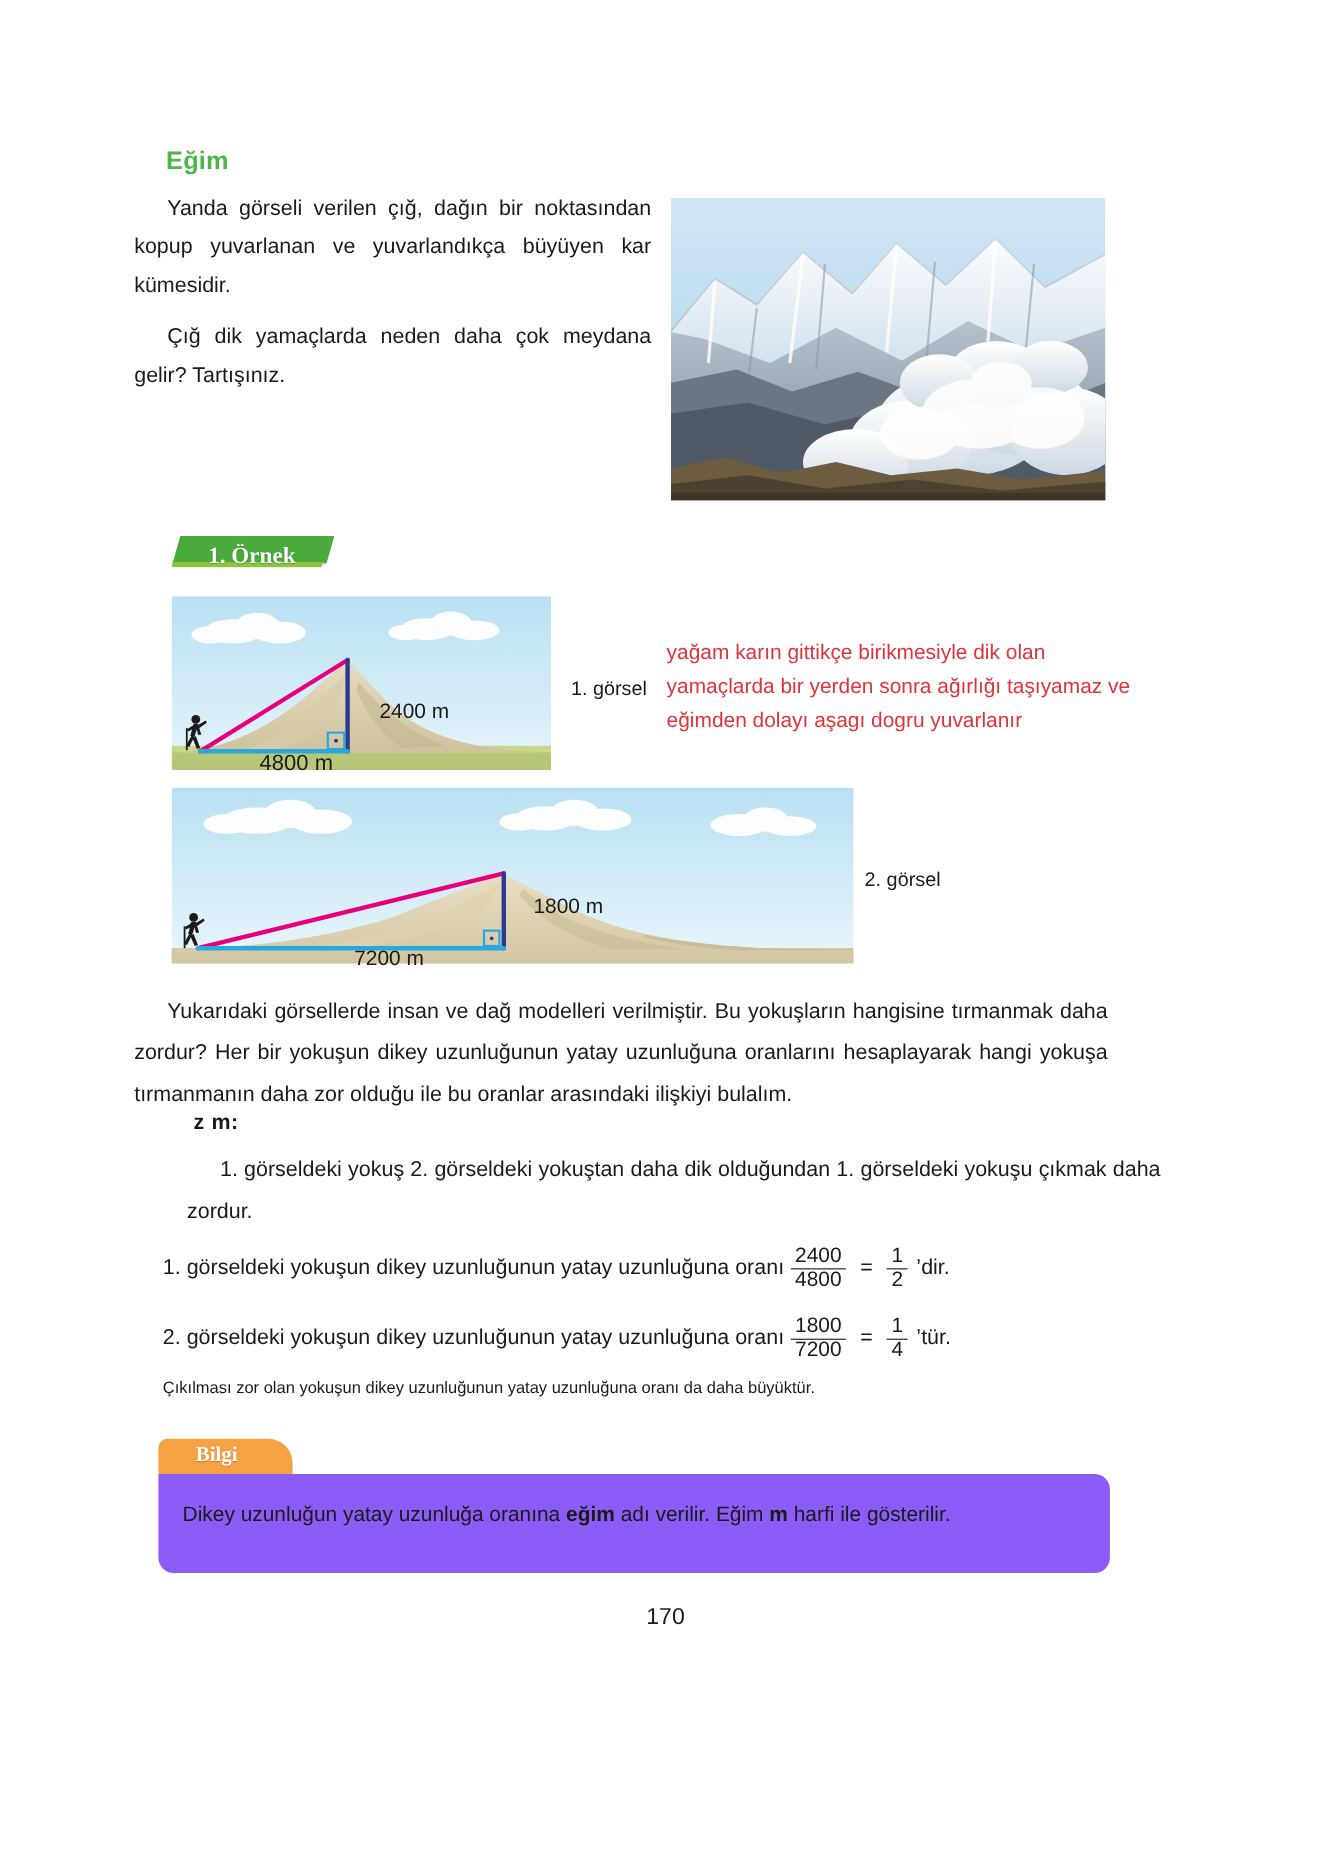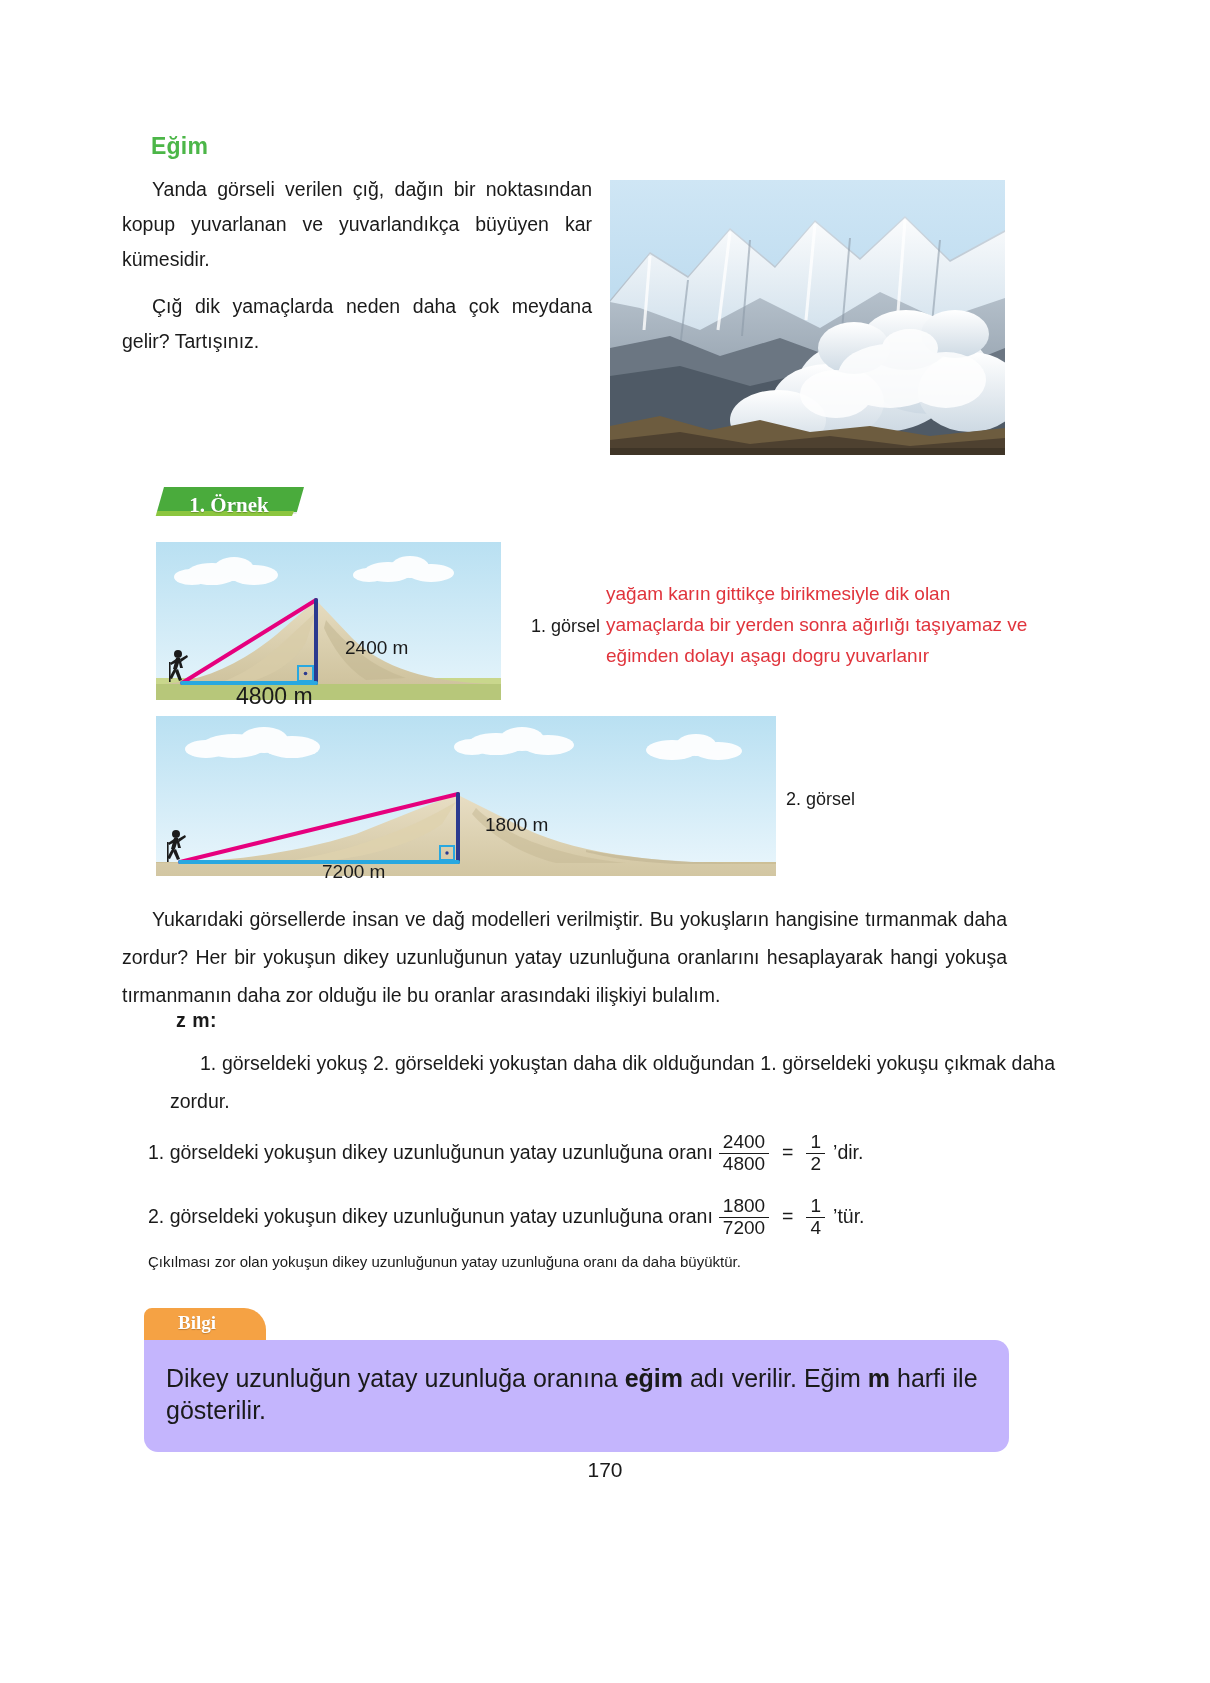--- a/index.html
+++ b/index.html
@@ -55,21 +55,21 @@
     position:absolute;left:0;right:0;top:6px;text-align:center;
     color:#ffffff;font-family:"Liberation Serif", serif;
     font-size:21px;font-weight:bold;
     text-shadow:0 1px 1px rgba(0,0,0,.25);
   }
   
   .ill1{position:absolute;left:156px;top:542px;width:345px;height:158px;}
   .ill2{position:absolute;left:156px;top:716px;width:620px;height:160px;}
   .ill1 svg,.ill2 svg{display:block;width:100%;height:100%;}
   
-  .cap1{position:absolute;left:531px;top:616px;font-size:18px;}
+  .cap1{position:absolute;left:519px;top:616px;font-size:18px;}
   .cap2{position:absolute;left:786px;top:789px;font-size:18px;}
   
   .rednote{
     position:absolute;left:606px;top:578px;width:470px;
     color:#e0343c;font-size:19px;line-height:31px;
   }
   
   .body1{
     position:absolute;left:122px;top:900px;width:885px;
     font-size:19.5px;line-height:38px;
@@ -116,23 +116,23 @@
     position:absolute;inset:0;background:#f5a244;
     border-radius:8px 22px 0 0;
   }
   .bilgi-tab .lbl{
     position:absolute;left:0;right:16px;top:4px;text-align:center;
     color:#ffffff;font-family:"Liberation Serif", serif;
     font-size:19px;font-weight:bold;
     text-shadow:0 1px 1px rgba(0,0,0,.22);
   }
   .bilgi-body{
-    background:#c4b5fd;border-radius:0 14px 14px 14px;
+    background:#8b5cf6;border-radius:0 14px 14px 14px;
     padding:22px 26px 26px 22px;
-    font-size:25px;line-height:32px;
+    font-size:19px;line-height:32px;
     min-height:42px;
   }
   
   .pageno{
     position:absolute;left:0;right:0;top:1435px;text-align:center;
     font-size:21px;
     margin-top:23px;
   }
   b,strong{font-weight:bold;}
 </style>
@@ -270,21 +270,21 @@
         <path d="M24,117 L31,113 L32,115 L25,120 Z"></path>
         <path d="M20,117 L14,121 L15,123 L21,120 Z"></path>
         <rect x="13" y="120" width="1.6" height="20"></rect>
       </g>
     </svg>
   </div>
 
   <div class="cap1">1. görsel</div>
 
   <div style="position:absolute;left:345px;top:637px;font-size:19px;">2400 m</div>
-  <div style="position:absolute;left:236px;top:683px;font-size:23px;">4800 m</div>
+  <div style="position:absolute;left:236px;top:683px;font-size:20px;">4800 m</div>
 
   <div class="ill2">
     <svg viewBox="0 0 620 160" preserveAspectRatio="none">
       <defs>
         <linearGradient id="sky2" x1="0" y1="0" x2="0" y2="1">
           <stop offset="0%" stop-color="#b9e0f2"></stop>
             <stop offset="100%" stop-color="#eaf6fc"></stop>
         </linearGradient>
         <linearGradient id="mt2" x1="0" y1="0" x2="0" y2="1">
           <stop offset="0%" stop-color="#e8deC4"></stop>

